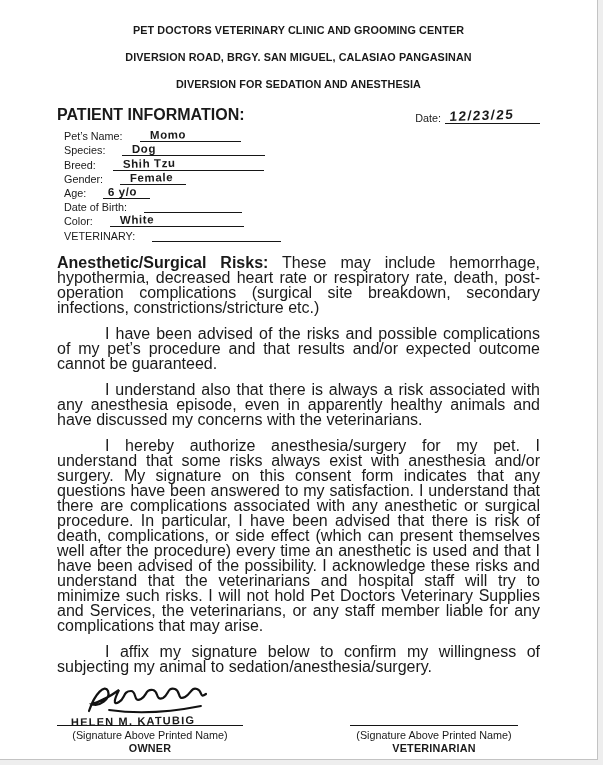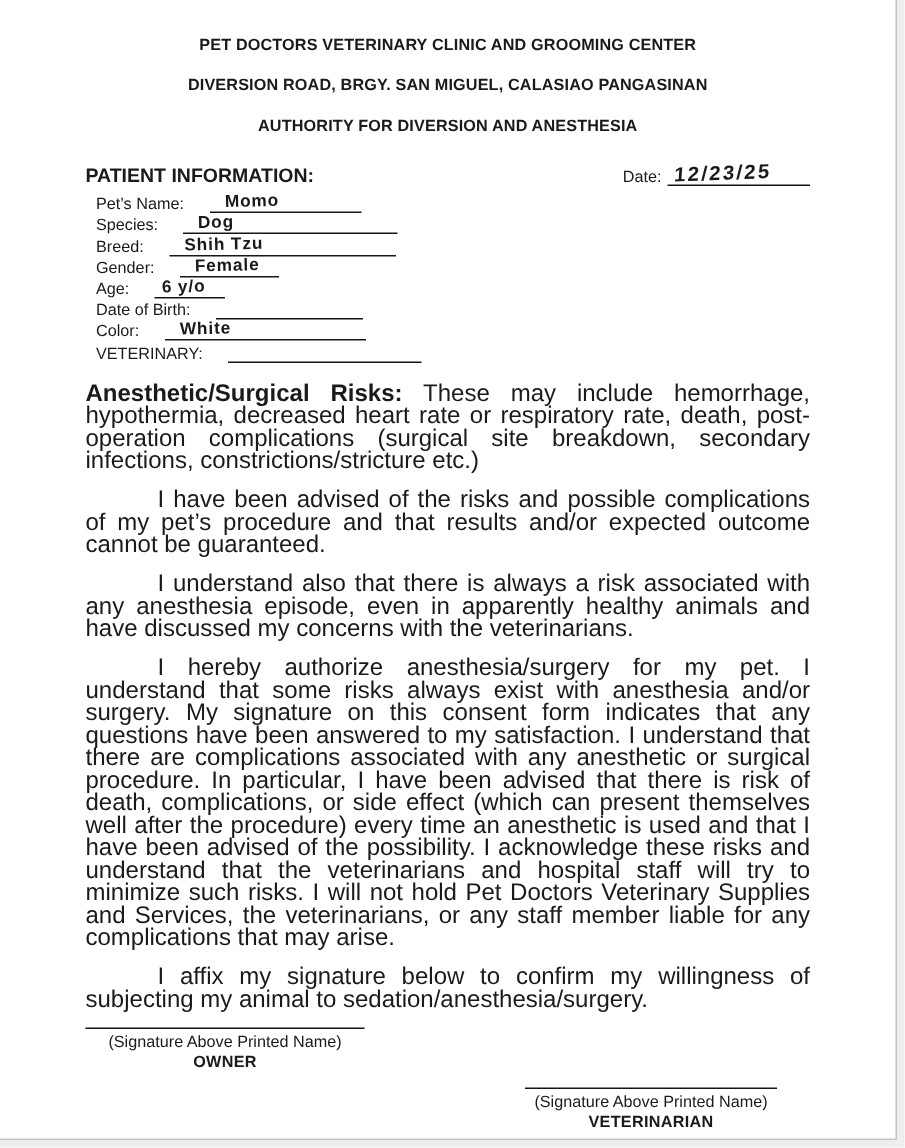--- a/index.html
+++ b/index.html
@@ -22,21 +22,21 @@
   
   .hdr{
     text-align:center;font-weight:bold;font-size:10.8px;
     line-height:12px;margin:0 0 15px 0;letter-spacing:.1px;
   }
   
   .pi-row{
     display:flex;justify-content:space-between;align-items:flex-end;
     margin-top:8px;
   }
-  .pi-title{font-weight:bold;font-size:13px;}
+  .pi-title{font-weight:bold;font-size:16px;}
   .date-wrap{display:flex;align-items:flex-end;font-size:10.8px;}
   .date-fill{
     display:inline-block;width:95px;height:18px;
     border-bottom:1.5px solid #161616;
     margin-left:4px;position:relative;
   }
   .date-hand{
     position:absolute;left:4px;bottom:-1px;
     font-size:13.5px;font-weight:700;letter-spacing:1.5px;
     transform:skewX(-6deg) rotate(-2deg);transform-origin:left bottom;
@@ -79,21 +79,21 @@
   .sig-caption{font-size:10.8px;margin-top:3px;}
   .sig-role{font-size:10.8px;font-weight:bold;margin-top:1px;letter-spacing:.2px;}
 </style>
 </head>
 <body>
 
 <div class="page">
 
   <div class="hdr">PET DOCTORS VETERINARY CLINIC AND GROOMING CENTER</div>
   <div class="hdr">DIVERSION ROAD, BRGY. SAN MIGUEL, CALASIAO PANGASINAN</div>
-  <div class="hdr">AUTHORITY FOR DIVERSION AND ANESTHESIA</div>
+  <div class="hdr">DIVERSION FOR SEDATION AND ANESTHESIA</div>
 
   <div class="pi-row">
     <span class="pi-title">PATIENT INFORMATION:</span>
     <span class="date-wrap">
       <span>Date:</span>
       <span class="date-fill">
         <span class="date-hand">12/23/25</span>
       </span>
     </span>
   </div>
@@ -156,20 +156,27 @@
 
   <p class="para indent">I understand also that there is always a risk associated with any anesthesia episode, even in apparently healthy animals and have discussed my concerns with the veterinarians.</p>
 
   <p class="para indent">I hereby authorize anesthesia/surgery for my pet. I understand that some risks always exist with anesthesia and/or surgery. My signature on this consent form indicates that any questions have been answered to my satisfaction. I understand that there are complications associated with any anesthetic or surgical procedure. In particular, I have been advised that there is risk of death, complications, or side effect (which can present themselves well after the procedure) every time an anesthetic is used and that I have been advised of the possibility. I acknowledge these risks and understand that the veterinarians and hospital staff will try to minimize such risks. I will not hold Pet Doctors Veterinary Supplies and Services, the veterinarians, or any staff member liable for any complications that may arise.</p>
 
   <p class="para indent">I affix my signature below to confirm my willingness of subjecting my animal to sedation/anesthesia/surgery.</p>
 
   <div class="sig-row">
 
     <div class="sig-block">
+      <div class="sig-area">
+        <svg class="scribble" width="132" height="34" viewBox="0 0 132 34">
+          <path d="M10 28 C 16 10, 26 1, 29 8 C 32 16, 20 24, 13 21 C 23 18, 33 12, 40 7 C 36 15, 33 23, 40 19 C 46 16, 44 8, 52 8 C 58 8, 54 20, 62 16 C 68 13, 66 6, 74 7 C 80 8, 76 18, 84 15 C 90 12, 88 4, 96 6 C 102 8, 98 18, 106 14 C 112 11, 112 4, 118 6 C 124 8, 120 16, 127 11" fill="none" stroke="#121212" stroke-width="2.2" stroke-linecap="round"></path>
+          <path d="M30 27 C 58 31, 92 29, 122 23" fill="none" stroke="#121212" stroke-width="1.8" stroke-linecap="round"></path>
+        </svg>
+        <div class="sig-name">HELEN M. KATUBIG</div>
+      </div>
       <div class="sig-line"></div>
       <div class="sig-caption">(Signature Above Printed Name)</div>
       <div class="sig-role">OWNER</div>
     </div>
 
     <div class="sig-block vet">
       <div class="sig-area"></div>
       <div class="sig-line"></div>
       <div class="sig-caption">(Signature Above Printed Name)</div>
       <div class="sig-role">VETERINARIAN</div>

